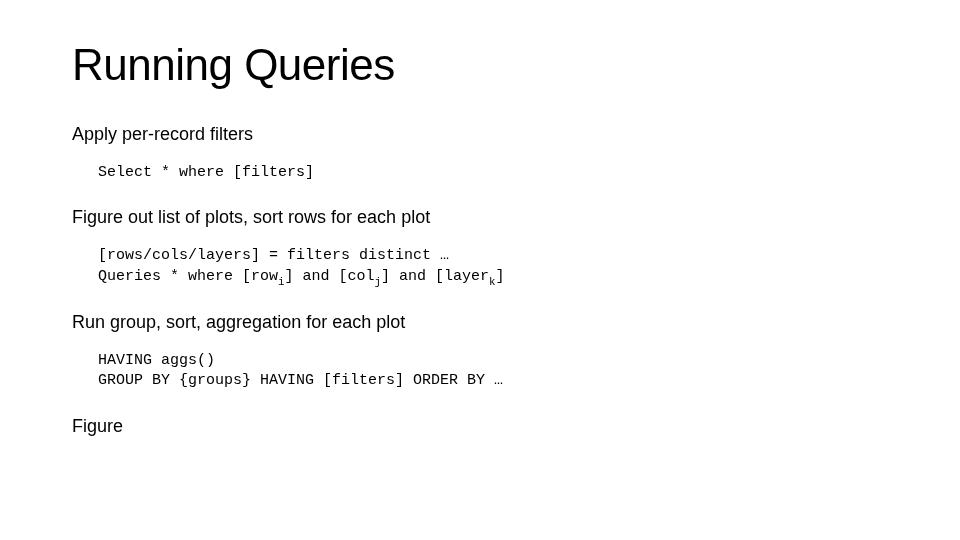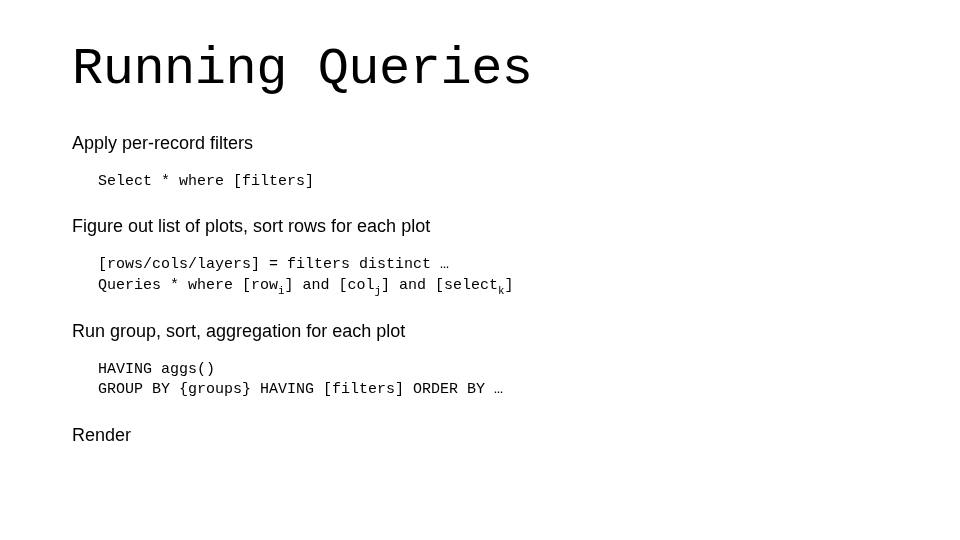--- a/index.html
+++ b/index.html
@@ -5,25 +5,24 @@
     * { margin: 0; padding: 0; box-sizing: border-box; }
     body {
       width: 960px;
       height: 540px;
       background: #ffffff;
       font-family: Arial, Helvetica, sans-serif;
       color: #000000;
       padding: 40px 72px 40px 72px;
     }
     .title {
-      font-size: 52px;
+      font-size: 44px;
       font-weight: 400;
       margin-bottom: 34px;
       letter-spacing: -0.5px;
-      font-family: Liberation Mono, monospace;
     }
     .step {
       font-size: 18px;
       font-weight: 400;
       margin-bottom: 18px;
     }
     .code {
       font-family: Consolas, 'Courier New', monospace;
       font-size: 15px;
       font-weight: 400;
@@ -42,19 +41,19 @@
 </head>
 <body>
 
 <h1 class="title">Running Queries</h1>
 
 <div class="step">Apply per-record filters</div>
 <div class="code">Select * where [filters]</div>
 
 <div class="step">Figure out list of plots, sort rows for each plot</div>
 <div class="code"><span>[rows/cols/layers] = filters distinct …</span>
-<span>Queries * where [row</span><span class="sub">i</span><span>] and [col</span><span class="sub">j</span><span>] and [select</span><span class="sub">k</span><span>]</span></div>
+<span>Queries * where [row</span><span class="sub">i</span><span>] and [col</span><span class="sub">j</span><span>] and [layer</span><span class="sub">k</span><span>]</span></div>
 
 <div class="step">Run group, sort, aggregation for each plot</div>
 <div class="code"><span>HAVING aggs()</span>
 <span>GROUP BY {groups} HAVING [filters] ORDER BY …</span></div>
 
-<div class="step">Render</div>
+<div class="step">Figure</div>
 
 </body></html>

